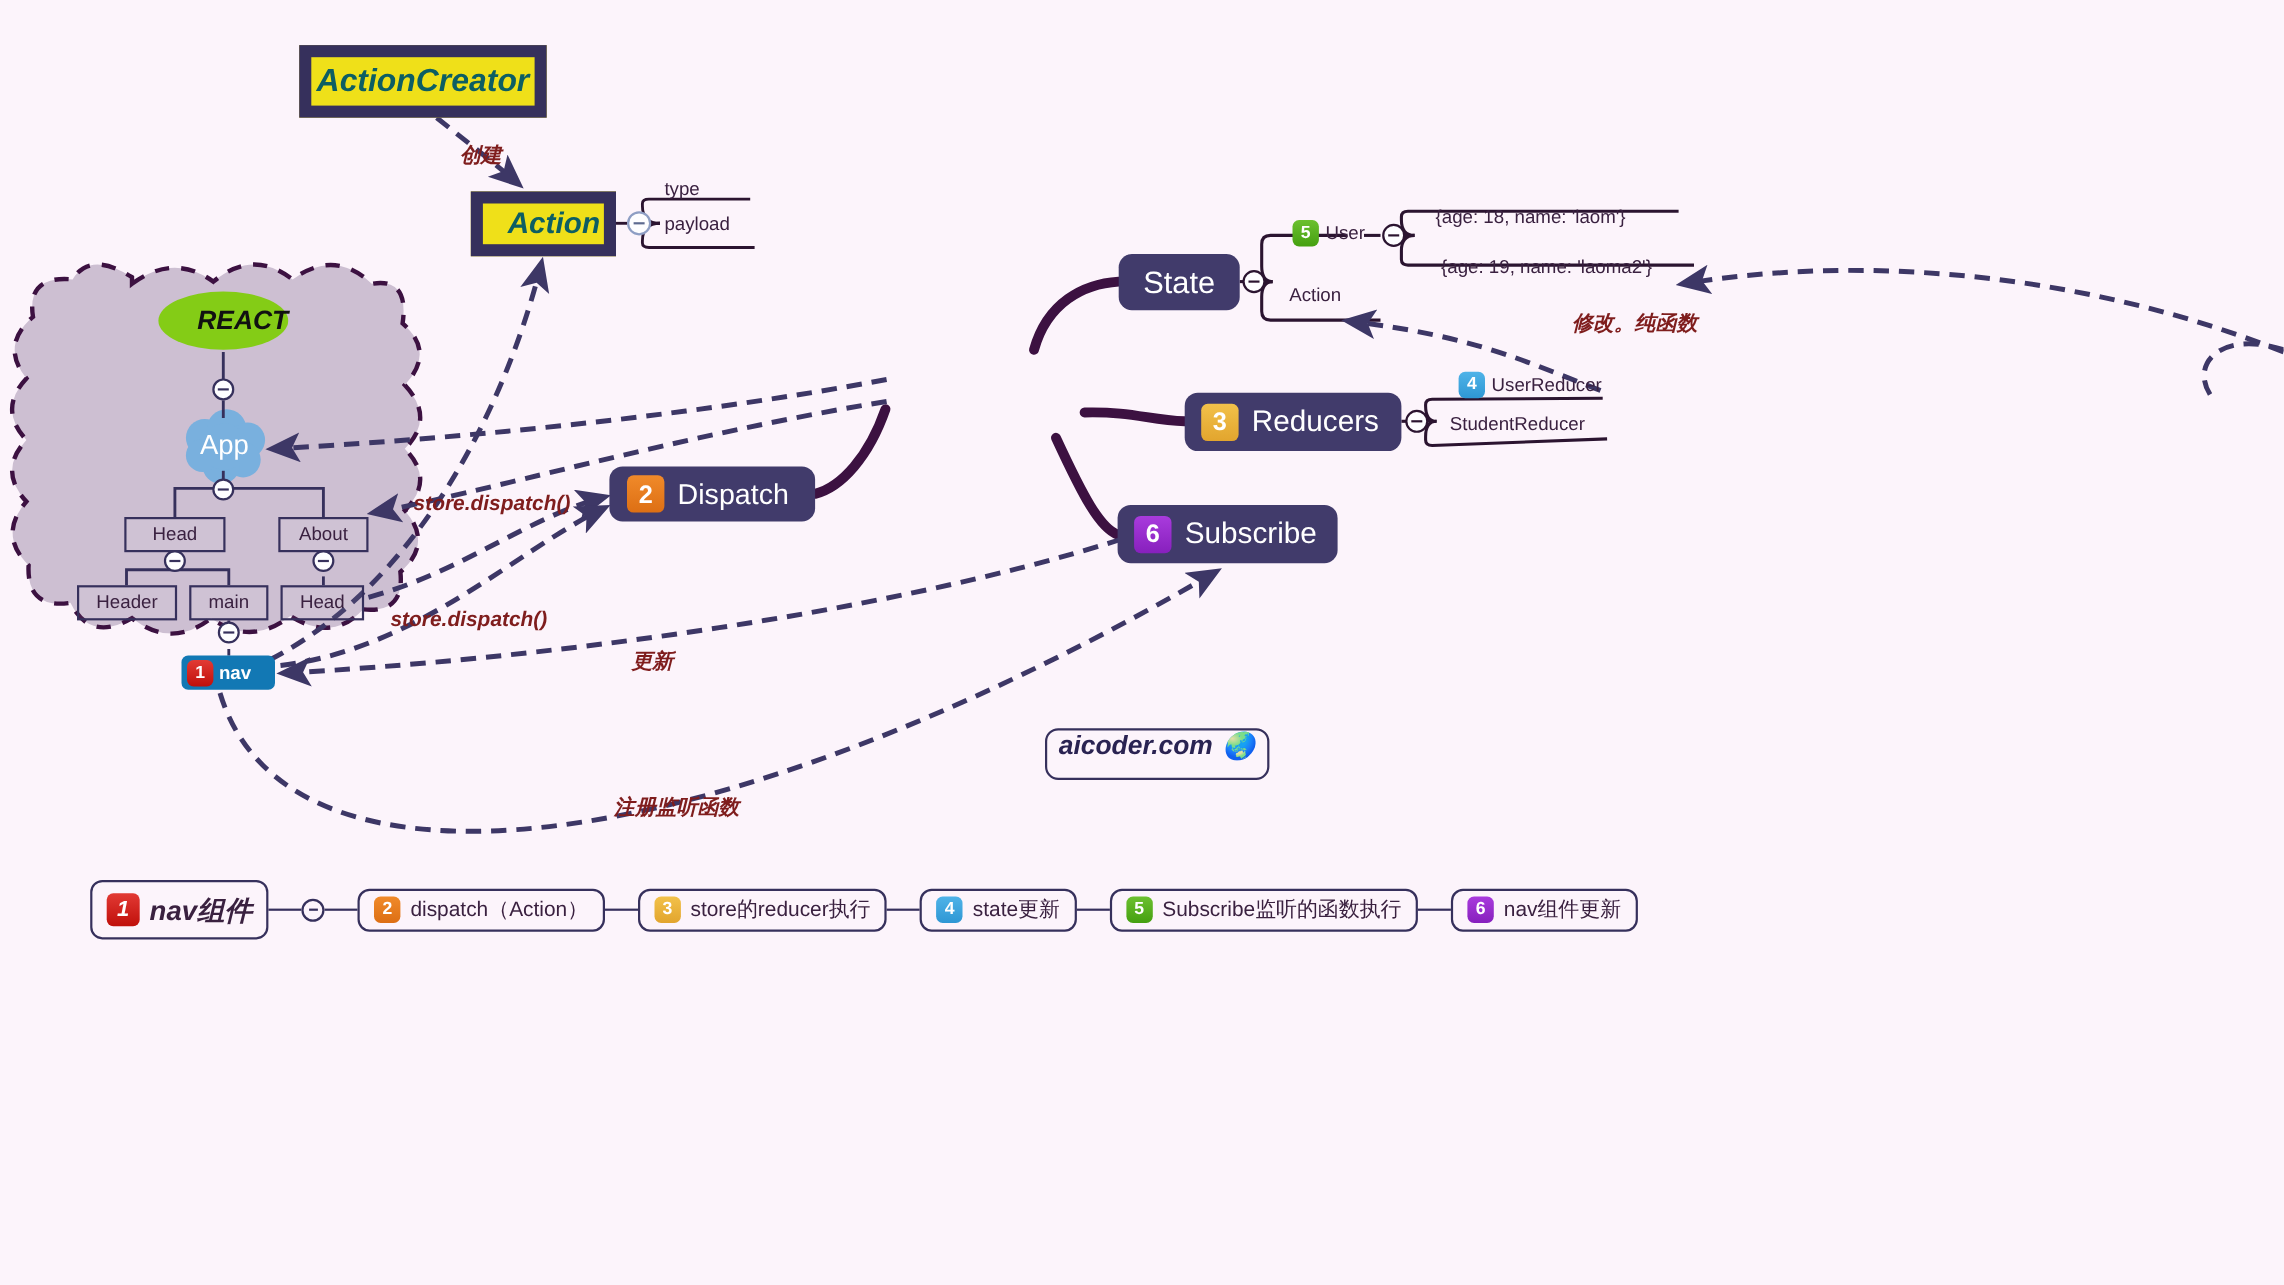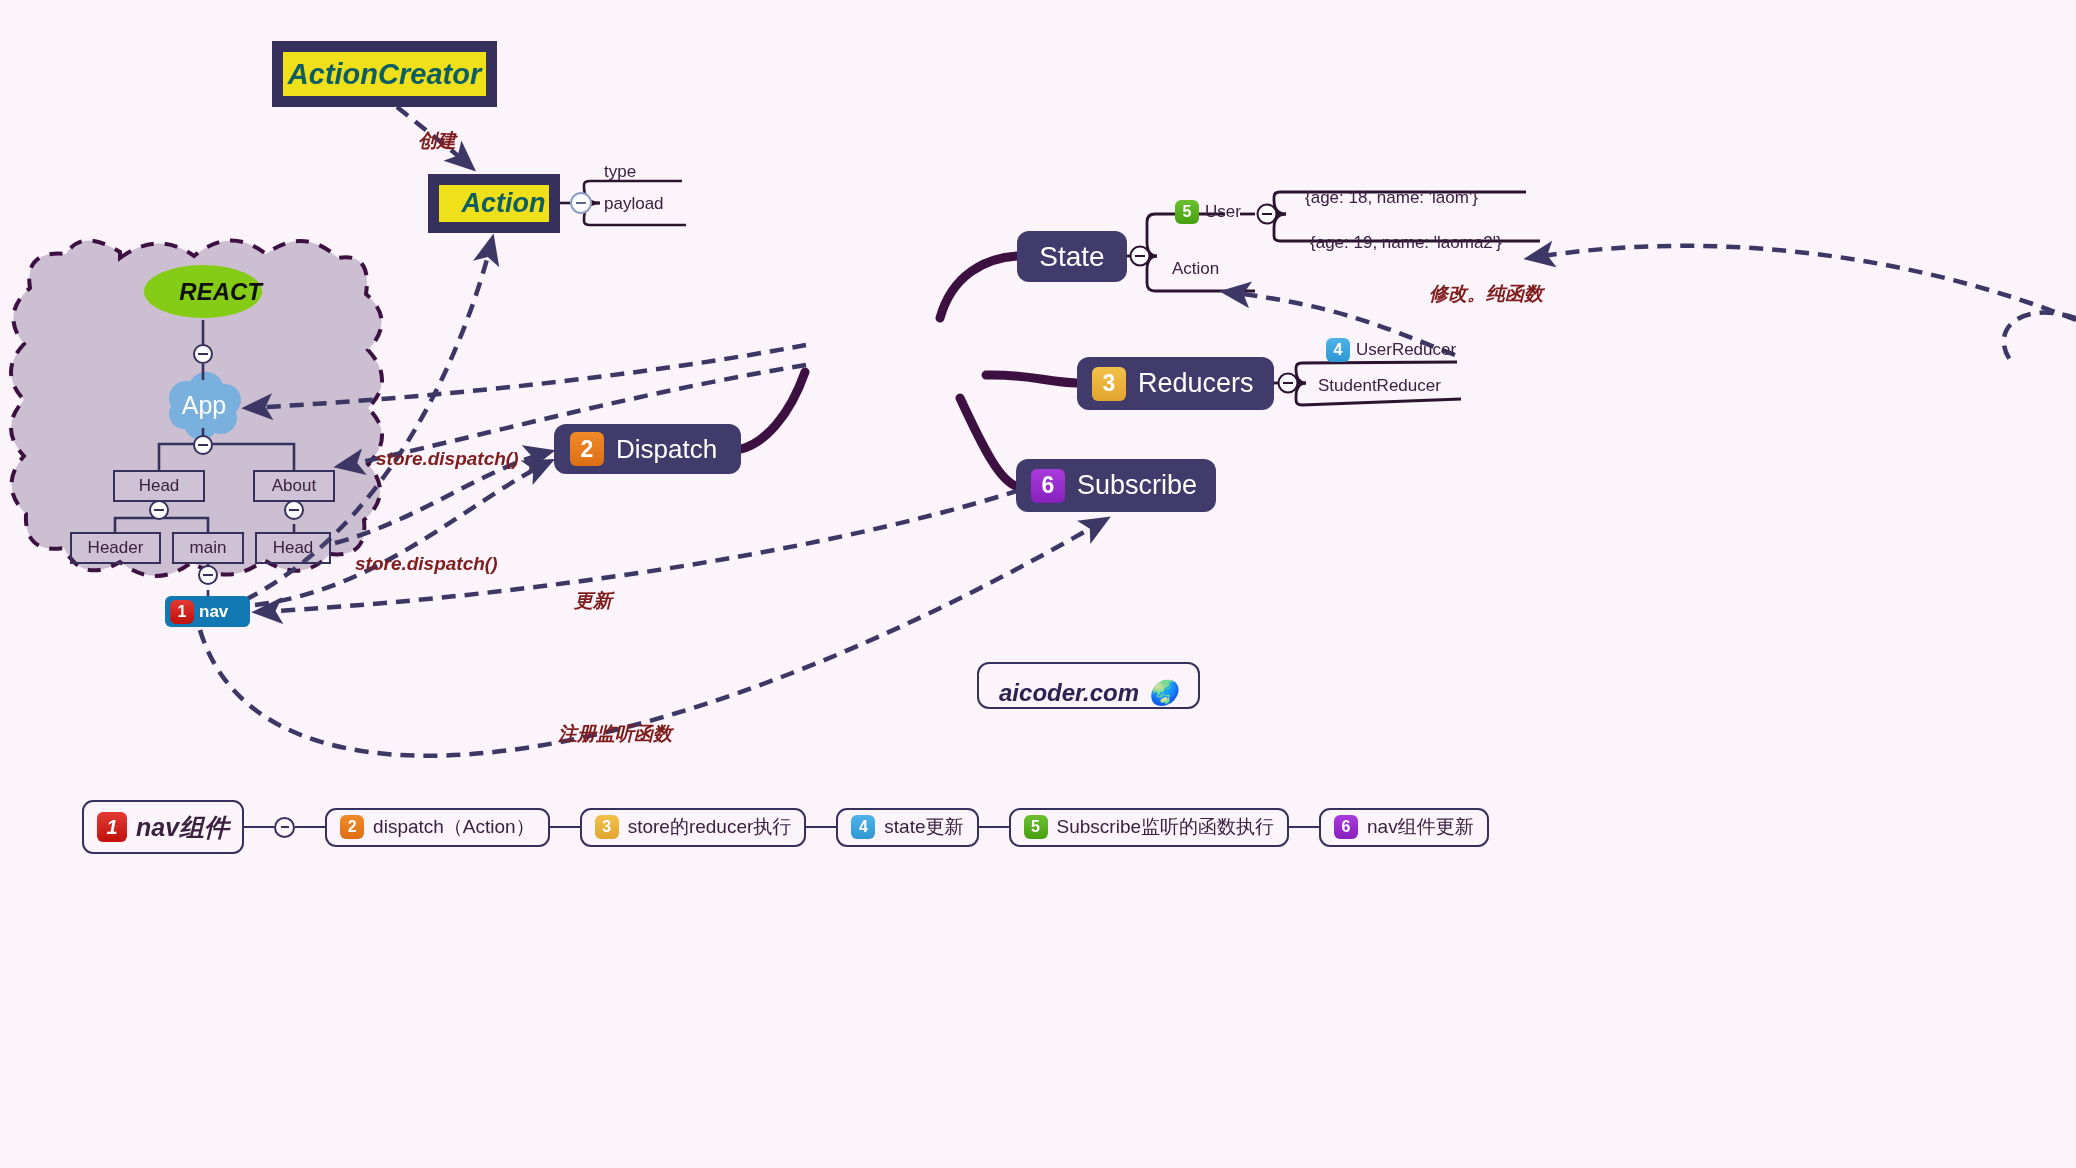--- a/index.html
+++ b/index.html
@@ -102,24 +102,24 @@
   }
   #ann-create{left:418px;top:128px;font-size:19px;}
   #ann-dispatch1{left:376px;top:448px;font-size:19px;}
   #ann-dispatch2{left:355px;top:553px;font-size:19px;}
   #ann-update{left:574px;top:588px;font-size:19px;}
   #ann-register{left:558px;top:721px;font-size:19px;}
   #ann-modify{left:1429px;top:281px;font-size:19px;}
 
   
   #aicoder{
-    left:950px;top:662px;width:223px;height:47px;border-radius:12px;
+    left:950px;top:662px;width:204px;height:47px;border-radius:12px;
     border:2px solid #36305c;background:#fcf4fb;
-    display:flex;align-items:flex-end;justify-content:center;gap:9px;
-    color:#2a2352;font-style:italic;font-weight:bold;font-size:24px;margin-left:27px;
+    display:flex;align-items:flex-start;justify-content:center;gap:9px;
+    color:#2a2352;font-style:italic;font-weight:bold;font-size:24px;
   }
 
   
   #flow{position:absolute;left:82px;top:800px;display:flex;align-items:center;}
   .flowbox{
     border:2px solid #36305c;border-radius:11px;background:#fcf4fb;
     display:flex;align-items:center;gap:9px;box-sizing:border-box;
     color:#3a2140;padding:0 13px;white-space:nowrap;
   }
   #flow-first{height:54px;font-size:25px;font-weight:bold;font-style:italic;}

